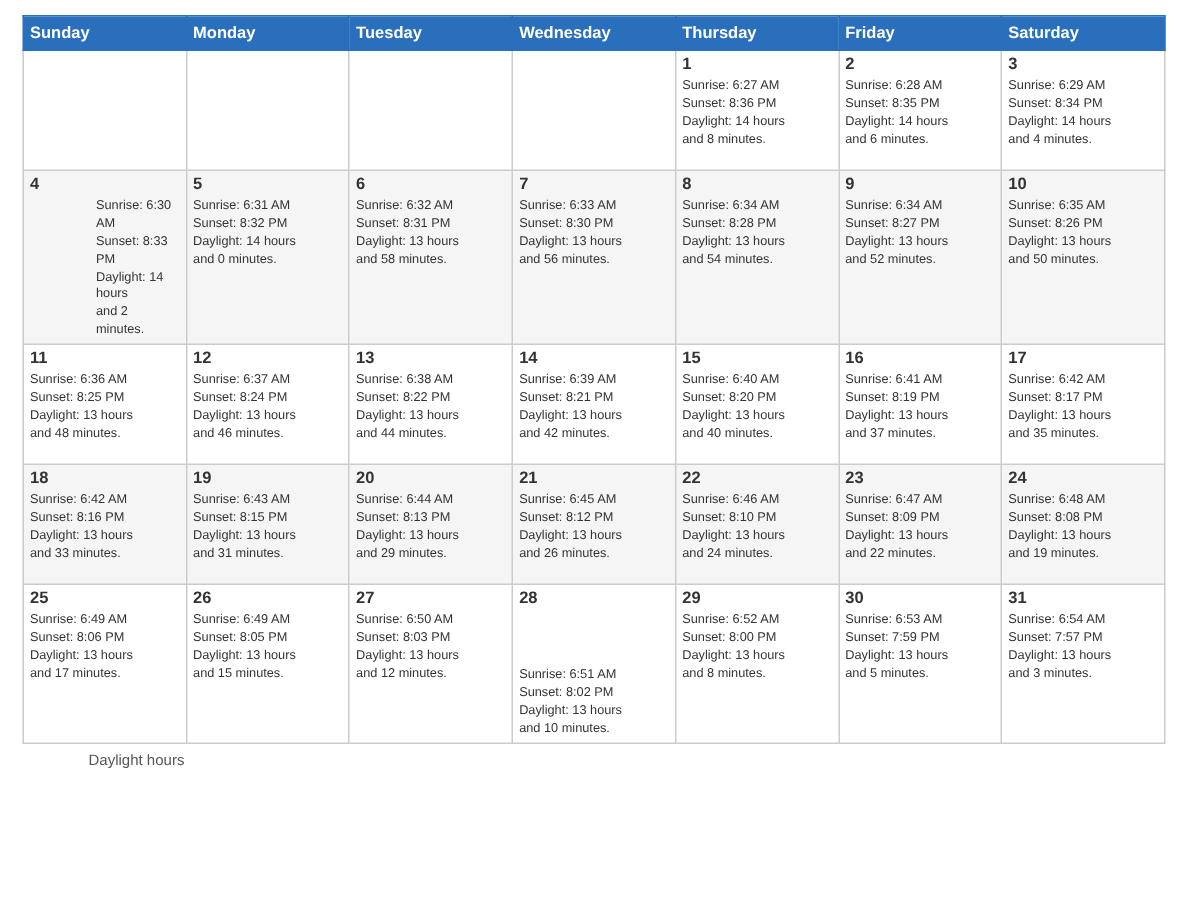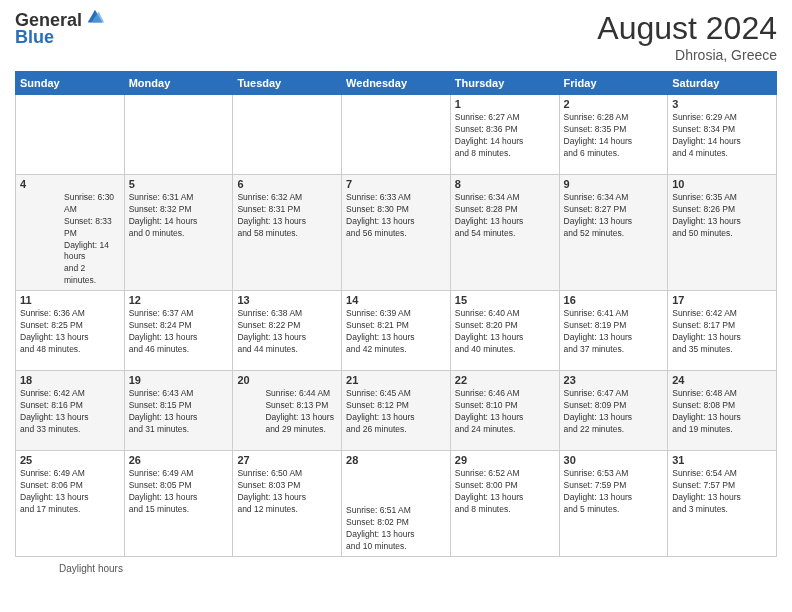--- a/index.html
+++ b/index.html
@@ -89,38 +89,20 @@
       font-size: 10px;
       color: #555;
       text-align: left;
       padding-left: 44px;
     }
   </style>
 </head>
 <body>
 
 <div class="page">
-  <div class="header">
-    <div class="logo">
-      <div>
-        <div style="display:flex;align-items:center;">
-          <span class="logo-general" style="font-size:18px;font-weight:bold;color:#333;">General</span>
-          <svg class="logo-icon" viewBox="0 0 24 24" style="margin-left:2px;margin-top:-8px;">
-            <polygon points="4,18 12,4 20,18" fill="#2a6fbb"></polygon>
-            <polygon points="8,18 16,6 22,18" fill="#5ba3e0" opacity="0.7"></polygon>
-          </svg>
-        </div>
-        <div class="logo-blue" style="font-size:18px;font-weight:bold;color:#2a6fbb;margin-top:-4px;">Blue</div>
-      </div>
-    </div>
-    <div class="title-block">
-      <div class="month-title">August 2024</div>
-      <div class="subtitle">Dhrosia, Greece</div>
-    </div>
-  </div>
 
   <table class="calendar">
     <thead>
       <tr>
       <th>Sunday</th>
           <th>Monday</th>
           <th>Tuesday</th>
           <th>Wednesday</th>
           <th>Thursday</th>
           <th>Friday</th>
@@ -267,21 +249,21 @@
           </td>
           <td>
             <span class="day-num">19</span>
             <div class="day-info" style="white-space: pre-line;">Sunrise: 6:43 AM
 Sunset: 8:15 PM
 Daylight: 13 hours
 and 31 minutes.</div>
           </td>
           <td>
             <span class="day-num">20</span>
-            <div class="day-info" style="white-space: pre-line; margin-left: 28px;">Sunrise: 6:44 AM
+            <div class="day-info" style="white-space: pre-line;">Sunrise: 6:44 AM
 Sunset: 8:13 PM
 Daylight: 13 hours
 and 29 minutes.</div>
           </td>
           <td>
             <span class="day-num">21</span>
             <div class="day-info" style="white-space: pre-line;">Sunrise: 6:45 AM
 Sunset: 8:12 PM
 Daylight: 13 hours
 and 26 minutes.</div>

